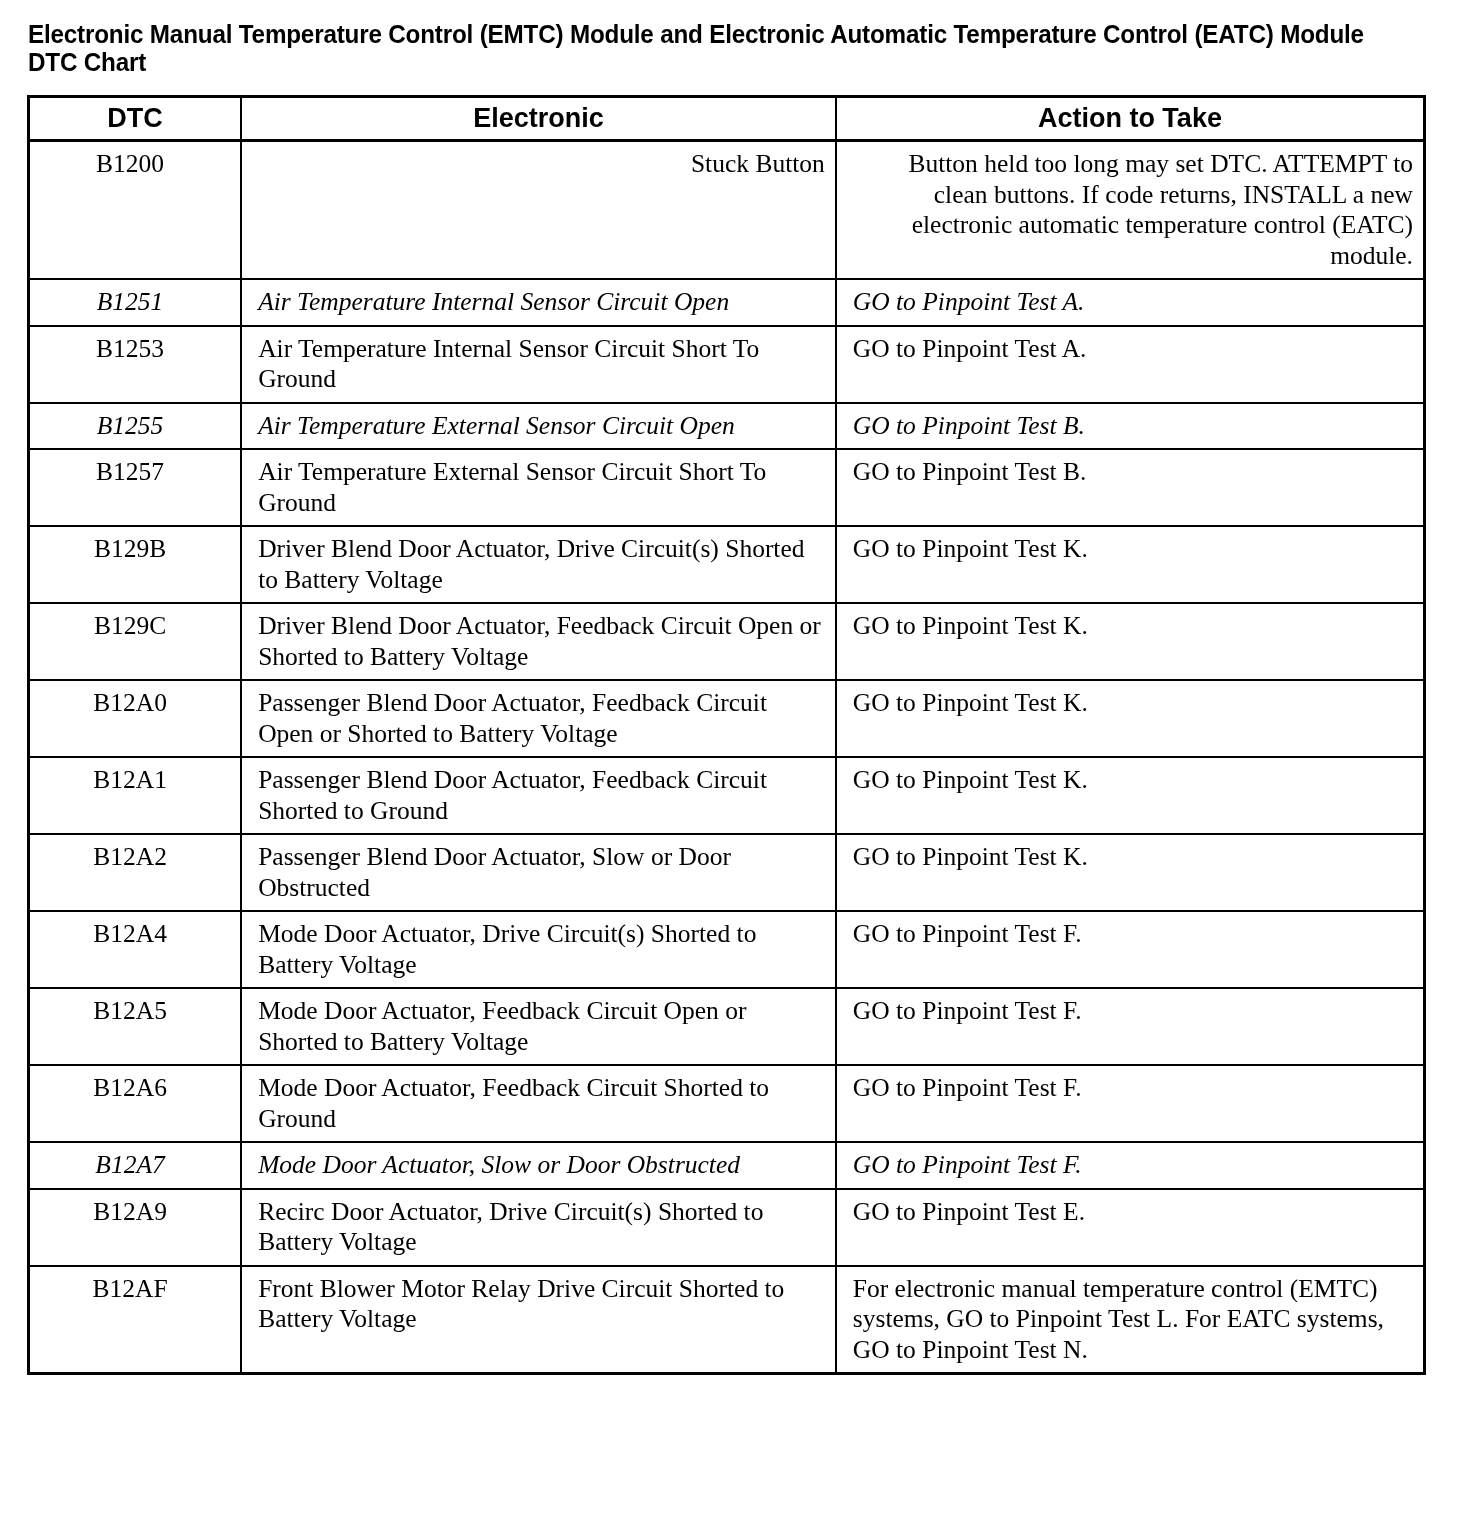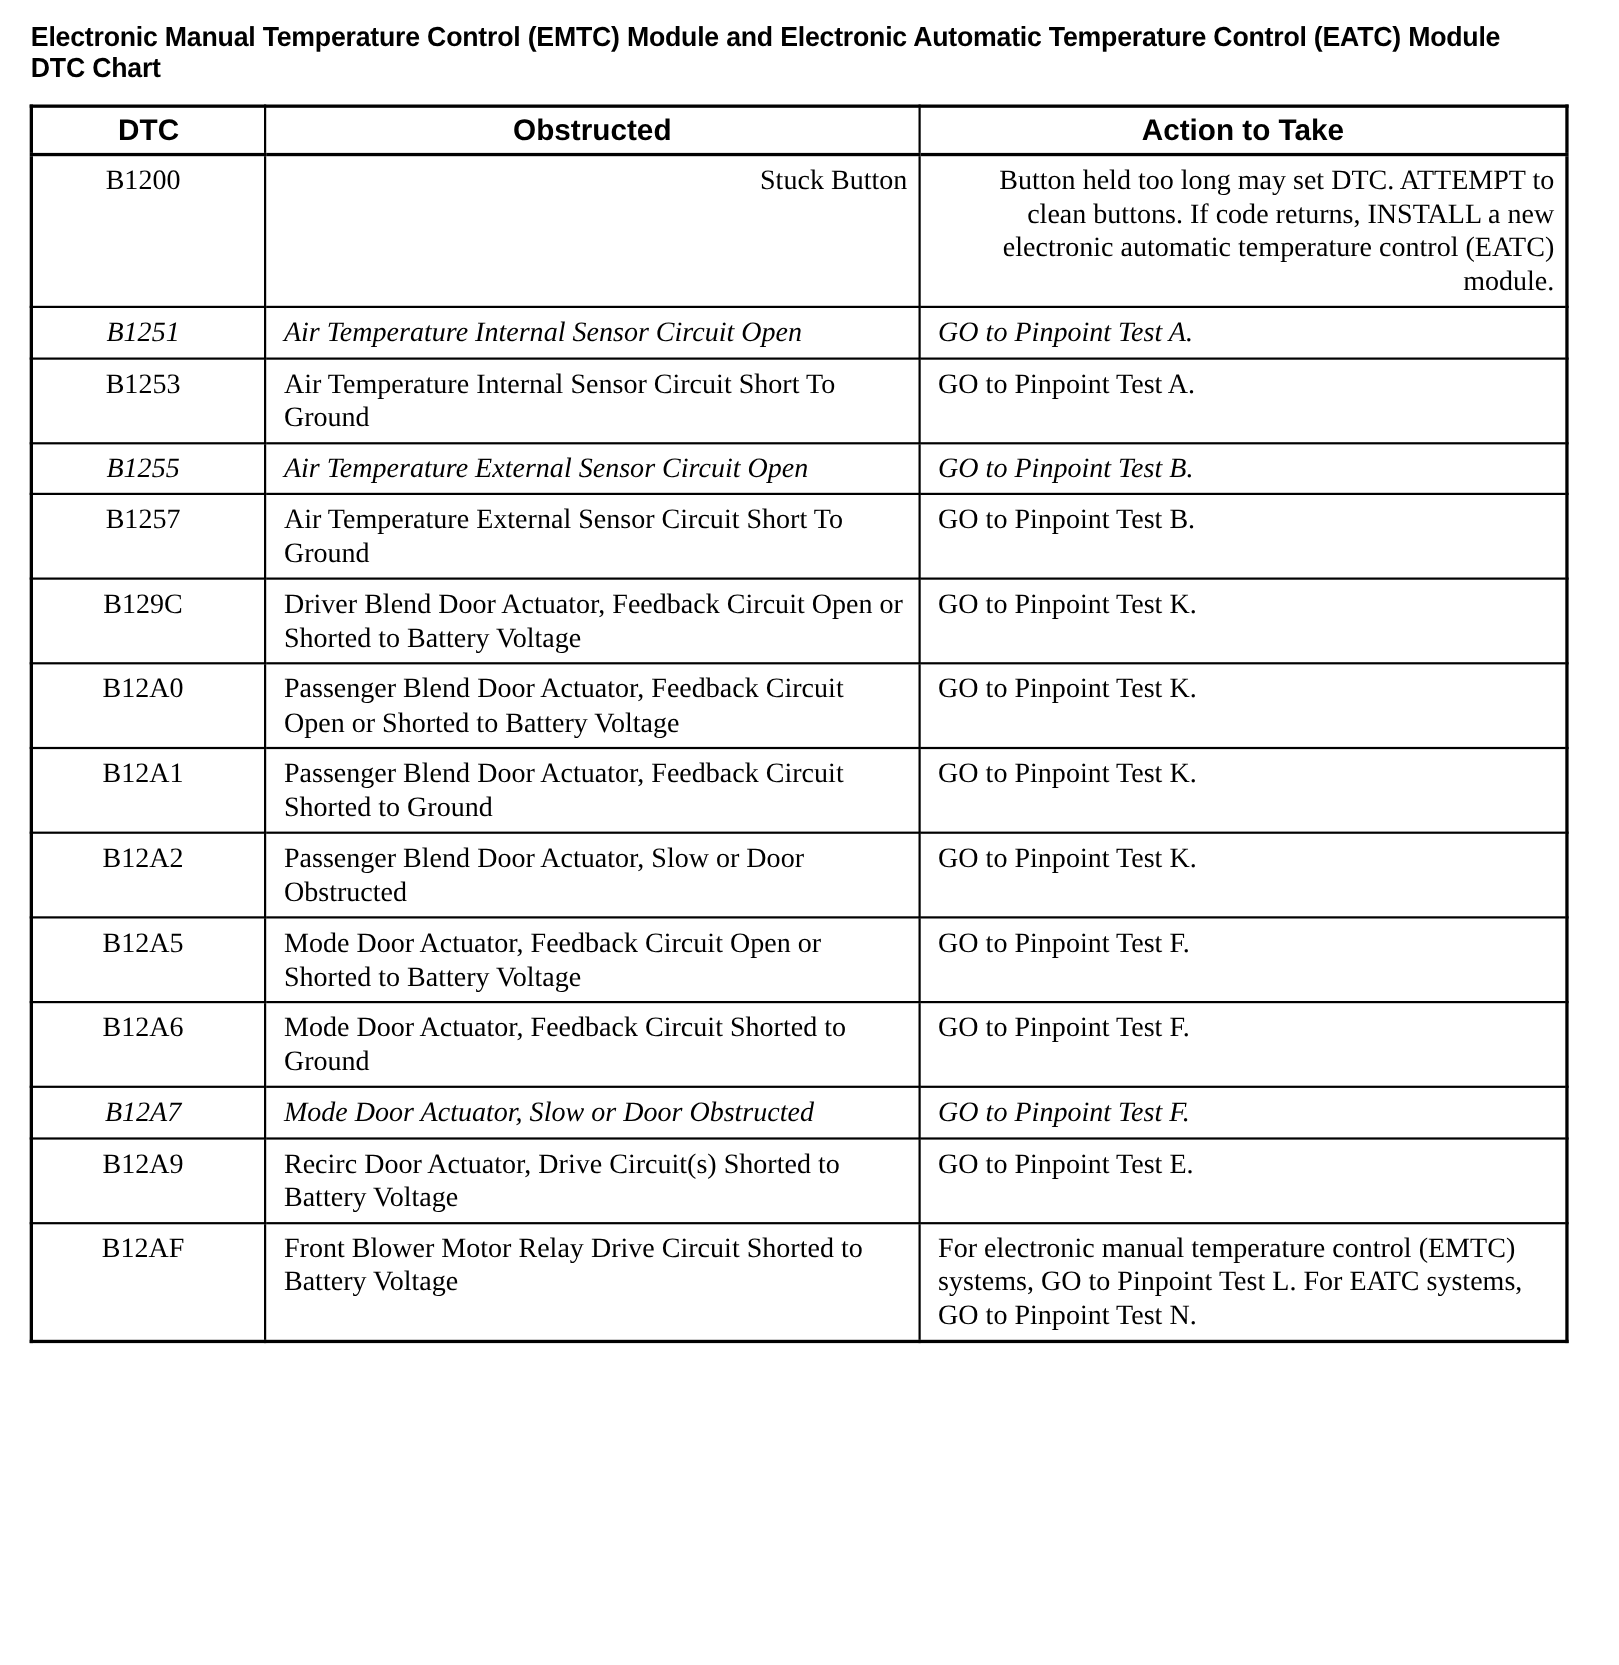--- a/index.html
+++ b/index.html
@@ -39,21 +39,21 @@
 
 <table class="dtc">
   <colgroup>
       <col class="c1">
       <col class="c2">
       <col class="c3">
     </colgroup>
   <thead>
     <tr>
       <th>DTC</th>
-      <th>Obstructed</th>
+      <th>Electronic</th>
       <th>Action to Take</th>
     </tr>
   </thead>
   <tbody>
     <tr class="h4">
       <td class="code">B1200</td>
       <td>Stuck Button</td>
       <td>Button held too long may set DTC. ATTEMPT to clean buttons. If code returns, INSTALL a new electronic automatic temperature control (EATC) module.</td>
     </tr>
     <tr class="h1">
@@ -70,38 +70,48 @@
       <td class="code">B1255</td>
       <td>Air Temperature External Sensor Circuit Open</td>
       <td>GO to Pinpoint Test B.</td>
     </tr>
     <tr class="h2">
       <td class="code">B1257</td>
       <td>Air Temperature External Sensor Circuit Short To Ground</td>
       <td>GO to Pinpoint Test B.</td>
     </tr>
     <tr class="h2">
+      <td class="code">B129B</td>
+      <td>Driver Blend Door Actuator, Drive Circuit(s) Shorted to Battery Voltage</td>
+      <td>GO to Pinpoint Test K.</td>
+    </tr>
+    <tr class="h2">
       <td class="code">B129C</td>
       <td>Driver Blend Door Actuator, Feedback Circuit Open or Shorted to Battery Voltage</td>
       <td>GO to Pinpoint Test K.</td>
     </tr>
     <tr class="h2">
       <td class="code">B12A0</td>
       <td>Passenger Blend Door Actuator, Feedback Circuit Open or Shorted to Battery Voltage</td>
       <td>GO to Pinpoint Test K.</td>
     </tr>
     <tr class="h2">
       <td class="code">B12A1</td>
       <td>Passenger Blend Door Actuator, Feedback Circuit Shorted to Ground</td>
       <td>GO to Pinpoint Test K.</td>
     </tr>
     <tr class="h2">
       <td class="code">B12A2</td>
       <td>Passenger Blend Door Actuator, Slow or Door Obstructed</td>
       <td>GO to Pinpoint Test K.</td>
+    </tr>
+    <tr class="h2">
+      <td class="code">B12A4</td>
+      <td>Mode Door Actuator, Drive Circuit(s) Shorted to Battery Voltage</td>
+      <td>GO to Pinpoint Test F.</td>
     </tr>
     <tr class="h2">
       <td class="code">B12A5</td>
       <td>Mode Door Actuator, Feedback Circuit Open or Shorted to Battery Voltage</td>
       <td>GO to Pinpoint Test F.</td>
     </tr>
     <tr class="h2">
       <td class="code">B12A6</td>
       <td>Mode Door Actuator, Feedback Circuit Shorted to Ground</td>
       <td>GO to Pinpoint Test F.</td>

